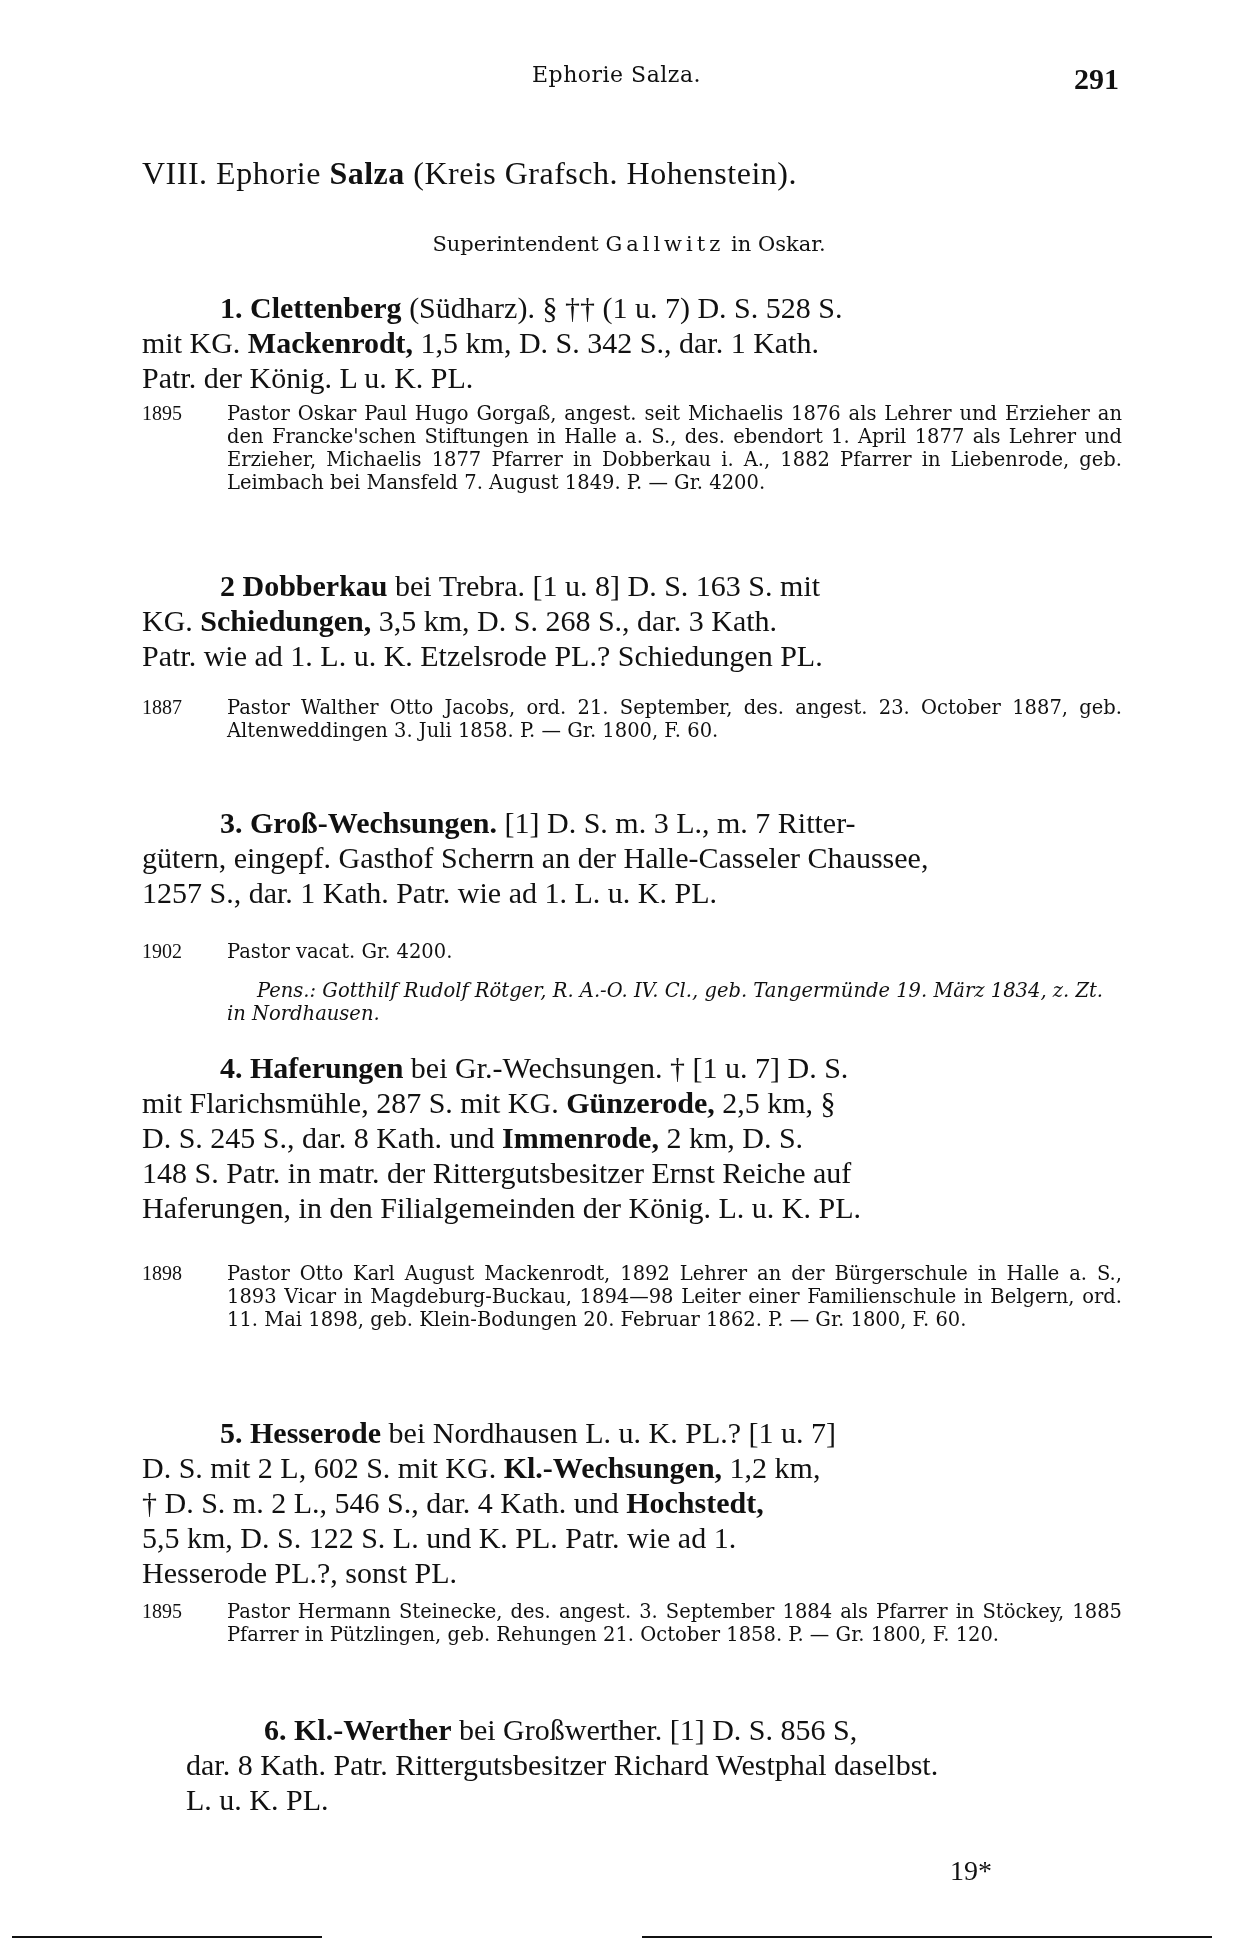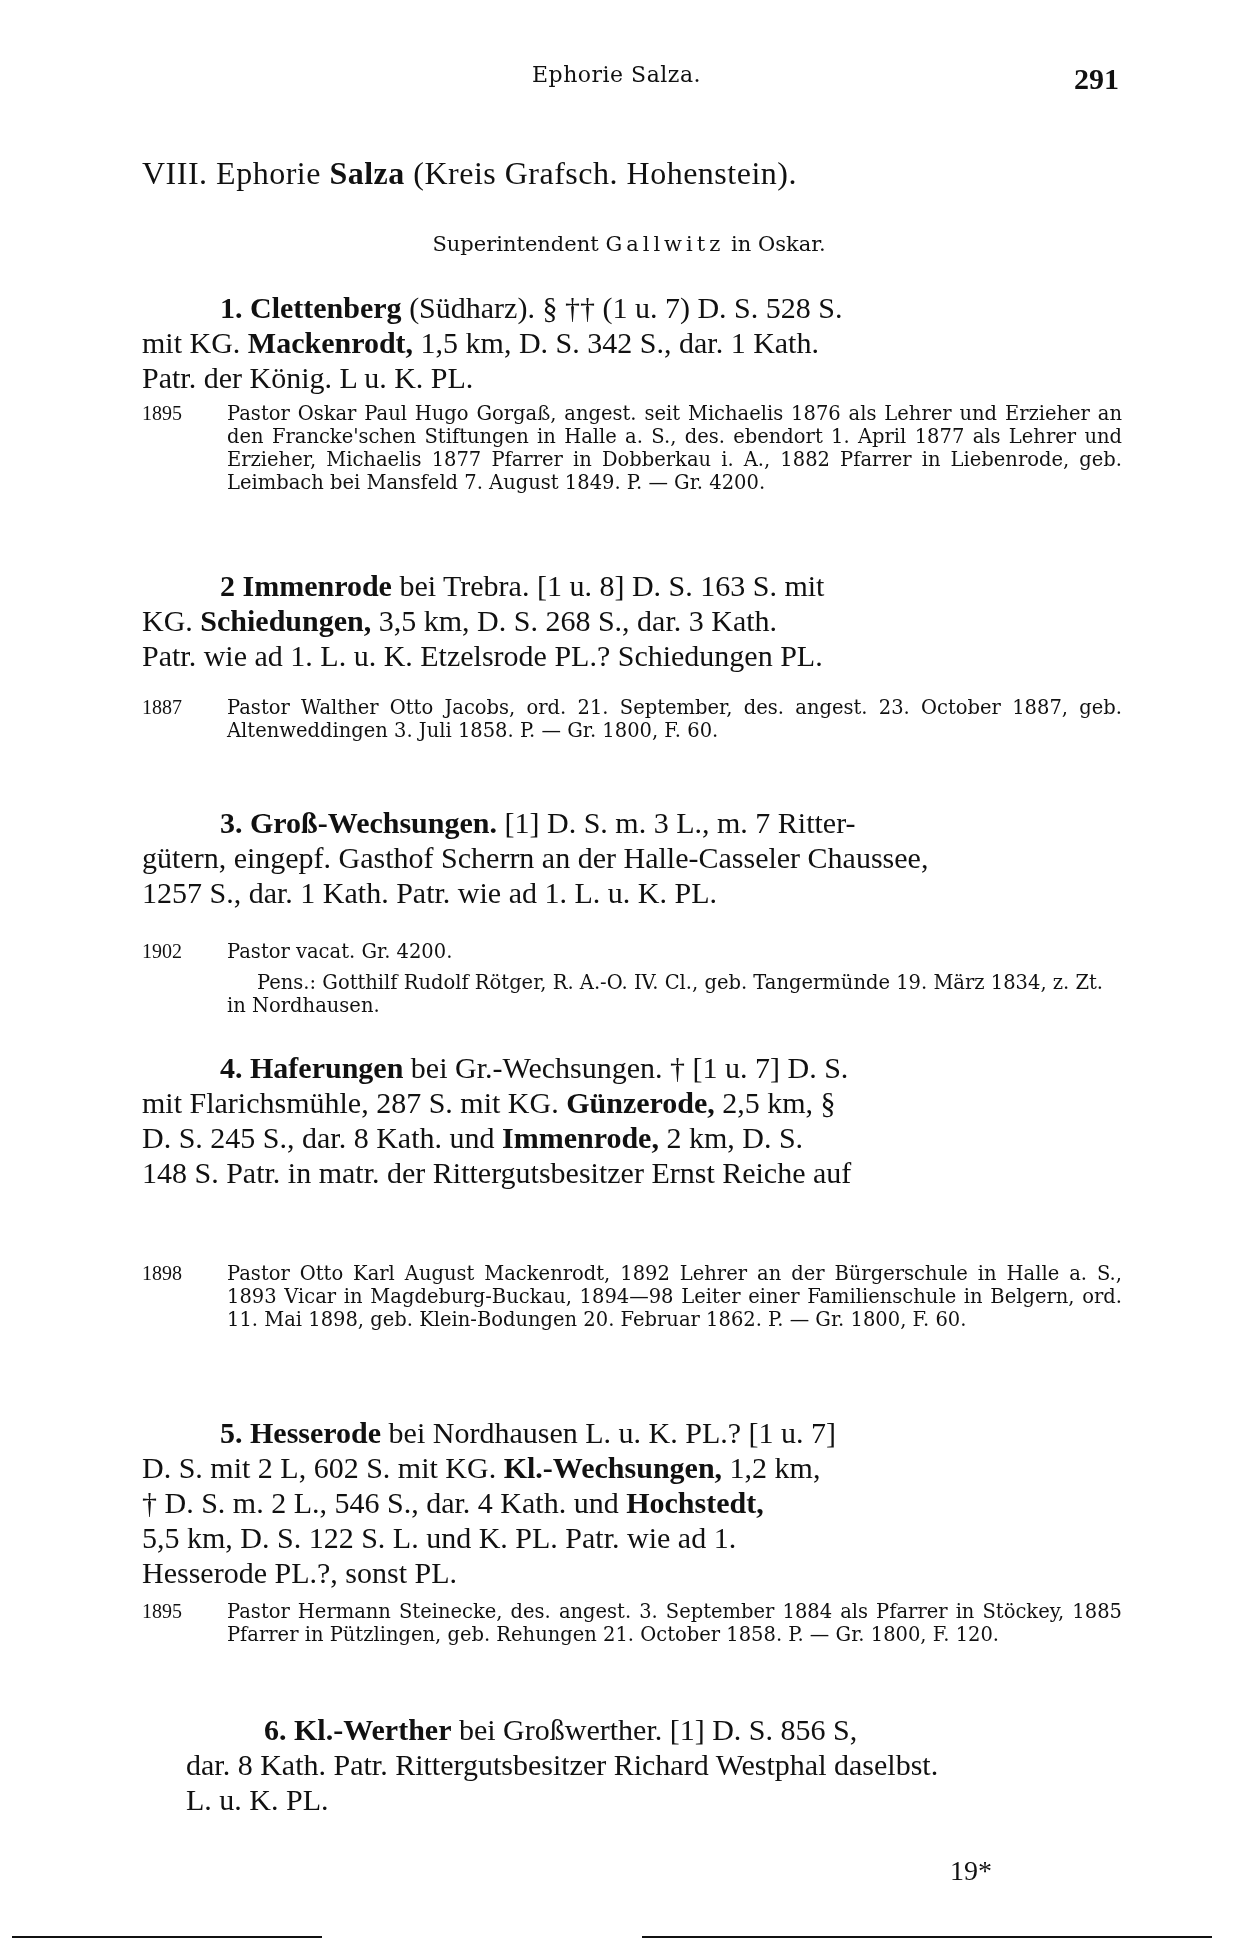--- a/index.html
+++ b/index.html
@@ -17,21 +17,21 @@
                     font-size: 21px; }
   .superintendent .spaced { letter-spacing: 4px; }
   .entry { position: absolute; left: 130px; width: 980px; font-size: 30px; line-height: 35px;
            font-family: "Liberation Serif", serif; text-align: justify; }
   .entry .first { padding-left: 78px; }
   .entry .name { font-weight: bold; }
   .pastor { position: absolute; left: 130px; width: 980px; font-size: 19.5px; line-height: 23px;
             font-family: "DejaVu Serif", serif; }
   .pastor .year { position: absolute; left: 0; top: 0; font-family: "Liberation Serif", serif; font-size: 20px; }
   .pastor .text { margin-left: 85px; text-align: justify; }
-  .pastor .pension { margin-left: 85px; text-indent: 30px; margin-top: 8px; }
+  .pastor .pension { margin-left: 85px; text-indent: 30px; margin-top: 16px; font-style: italic; }
   .signature { position: absolute; left: 938px; top: 1843px; font-size: 28px;
                font-family: "Liberation Serif", serif; margin-top: 12px; }
   .rule { position: absolute; top: 1936px; height: 2px; background: #111; }
 </style>
 </head>
 <body>
 
 <div class="page">
 
   <div class="running-head">
@@ -56,21 +56,21 @@
       <div class="entry" style="top: 290px;">
         <div class="first"><span class="name">1.</span> <span class="name">Clettenberg</span> <span>(Südharz).  § †† (1 u. 7) D. S. 528 S.</span></div>
         <div><span>mit KG. </span><span class="name">Mackenrodt,</span><span> 1,5 km, D. S. 342 S., dar. 1 Kath.</span></div>
         <div><span>Patr. der König.  L u. K.  PL.</span></div>
       </div>
       <div class="pastor" style="top: 402px;">
         <span class="year">1895</span>
         <div class="text">Pastor Oskar Paul Hugo Gorgaß, angest. seit Michaelis 1876 als Lehrer und Erzieher an den Francke'schen Stiftungen in Halle a. S., des. ebendort 1. April 1877 als Lehrer und Erzieher, Michaelis 1877 Pfarrer in Dobberkau i. A., 1882 Pfarrer in Liebenrode, geb. Leimbach bei Mansfeld 7. August 1849.  P. — Gr. 4200.</div>
       </div>
       <div class="entry" style="top: 568px;">
-        <div class="first"><span class="name">2</span> <span class="name">Immenrode</span> <span>bei Trebra.  [1 u. 8] D. S. 163 S. mit</span></div>
+        <div class="first"><span class="name">2</span> <span class="name">Dobberkau</span> <span>bei Trebra.  [1 u. 8] D. S. 163 S. mit</span></div>
         <div><span>KG. </span><span class="name">Schiedungen,</span><span> 3,5 km, D. S. 268 S., dar. 3 Kath.</span></div>
         <div><span>Patr. wie ad 1.  L. u. K.  Etzelsrode PL.?  Schiedungen PL.</span></div>
       </div>
       <div class="pastor" style="top: 696px;">
         <span class="year">1887</span>
         <div class="text">Pastor Walther Otto Jacobs, ord. 21. September, des. angest. 23. October 1887, geb. Altenweddingen 3. Juli 1858.  P. — Gr. 1800, F. 60.</div>
       </div>
       <div class="entry" style="top: 805px;">
         <div class="first"><span class="name">3.</span> <span class="name">Groß-Wechsungen.</span> <span>[1] D. S. m. 3 L., m. 7 Ritter-</span></div>
         <div><span>gütern, eingepf. Gasthof Scherrn an der Halle-Casseler Chaussee,</span></div>
@@ -79,20 +79,21 @@
       <div class="pastor" style="top: 940px;">
         <span class="year">1902</span>
         <div class="text">Pastor vacat.  Gr. 4200.</div>
         <div class="pension">Pens.: Gotthilf Rudolf Rötger, R. A.-O. IV. Cl., geb. Tangermünde 19. März 1834, z. Zt. in Nordhausen.</div>
       </div>
       <div class="entry" style="top: 1050px;">
         <div class="first"><span class="name">4.</span> <span class="name">Haferungen</span> <span>bei Gr.-Wechsungen.  † [1 u. 7] D. S.</span></div>
         <div><span>mit Flarichsmühle, 287 S. mit KG. </span><span class="name">Günzerode,</span><span> 2,5 km, §</span></div>
         <div><span>D. S. 245 S., dar. 8 Kath. und </span><span class="name">Immenrode,</span><span> 2 km, D. S.</span></div>
         <div><span>148 S.  Patr. in matr. der Rittergutsbesitzer Ernst Reiche auf</span></div>
+        <div><span>Haferungen, in den Filialgemeinden der König.  L. u. K.  PL.</span></div>
       </div>
       <div class="pastor" style="top: 1262px;">
         <span class="year">1898</span>
         <div class="text">Pastor Otto Karl August Mackenrodt, 1892 Lehrer an der Bürgerschule in Halle a. S., 1893 Vicar in Magdeburg-Buckau, 1894—98 Leiter einer Familienschule in Belgern, ord. 11. Mai 1898, geb. Klein-Bodungen 20. Februar 1862.  P. — Gr. 1800, F. 60.</div>
       </div>
       <div class="entry" style="top: 1415px;">
         <div class="first"><span class="name">5.</span> <span class="name">Hesserode</span> <span>bei Nordhausen  L. u. K.  PL.? [1 u. 7]</span></div>
         <div><span>D. S. mit 2 L, 602 S. mit KG. </span><span class="name">Kl.-Wechsungen,</span><span> 1,2 km,</span></div>
         <div><span>† D. S. m. 2 L., 546 S., dar. 4 Kath. und </span><span class="name">Hochstedt,</span><span></span></div>
         <div><span>5,5 km, D. S. 122 S. L. und K.  PL.  Patr. wie ad 1.</span></div>

